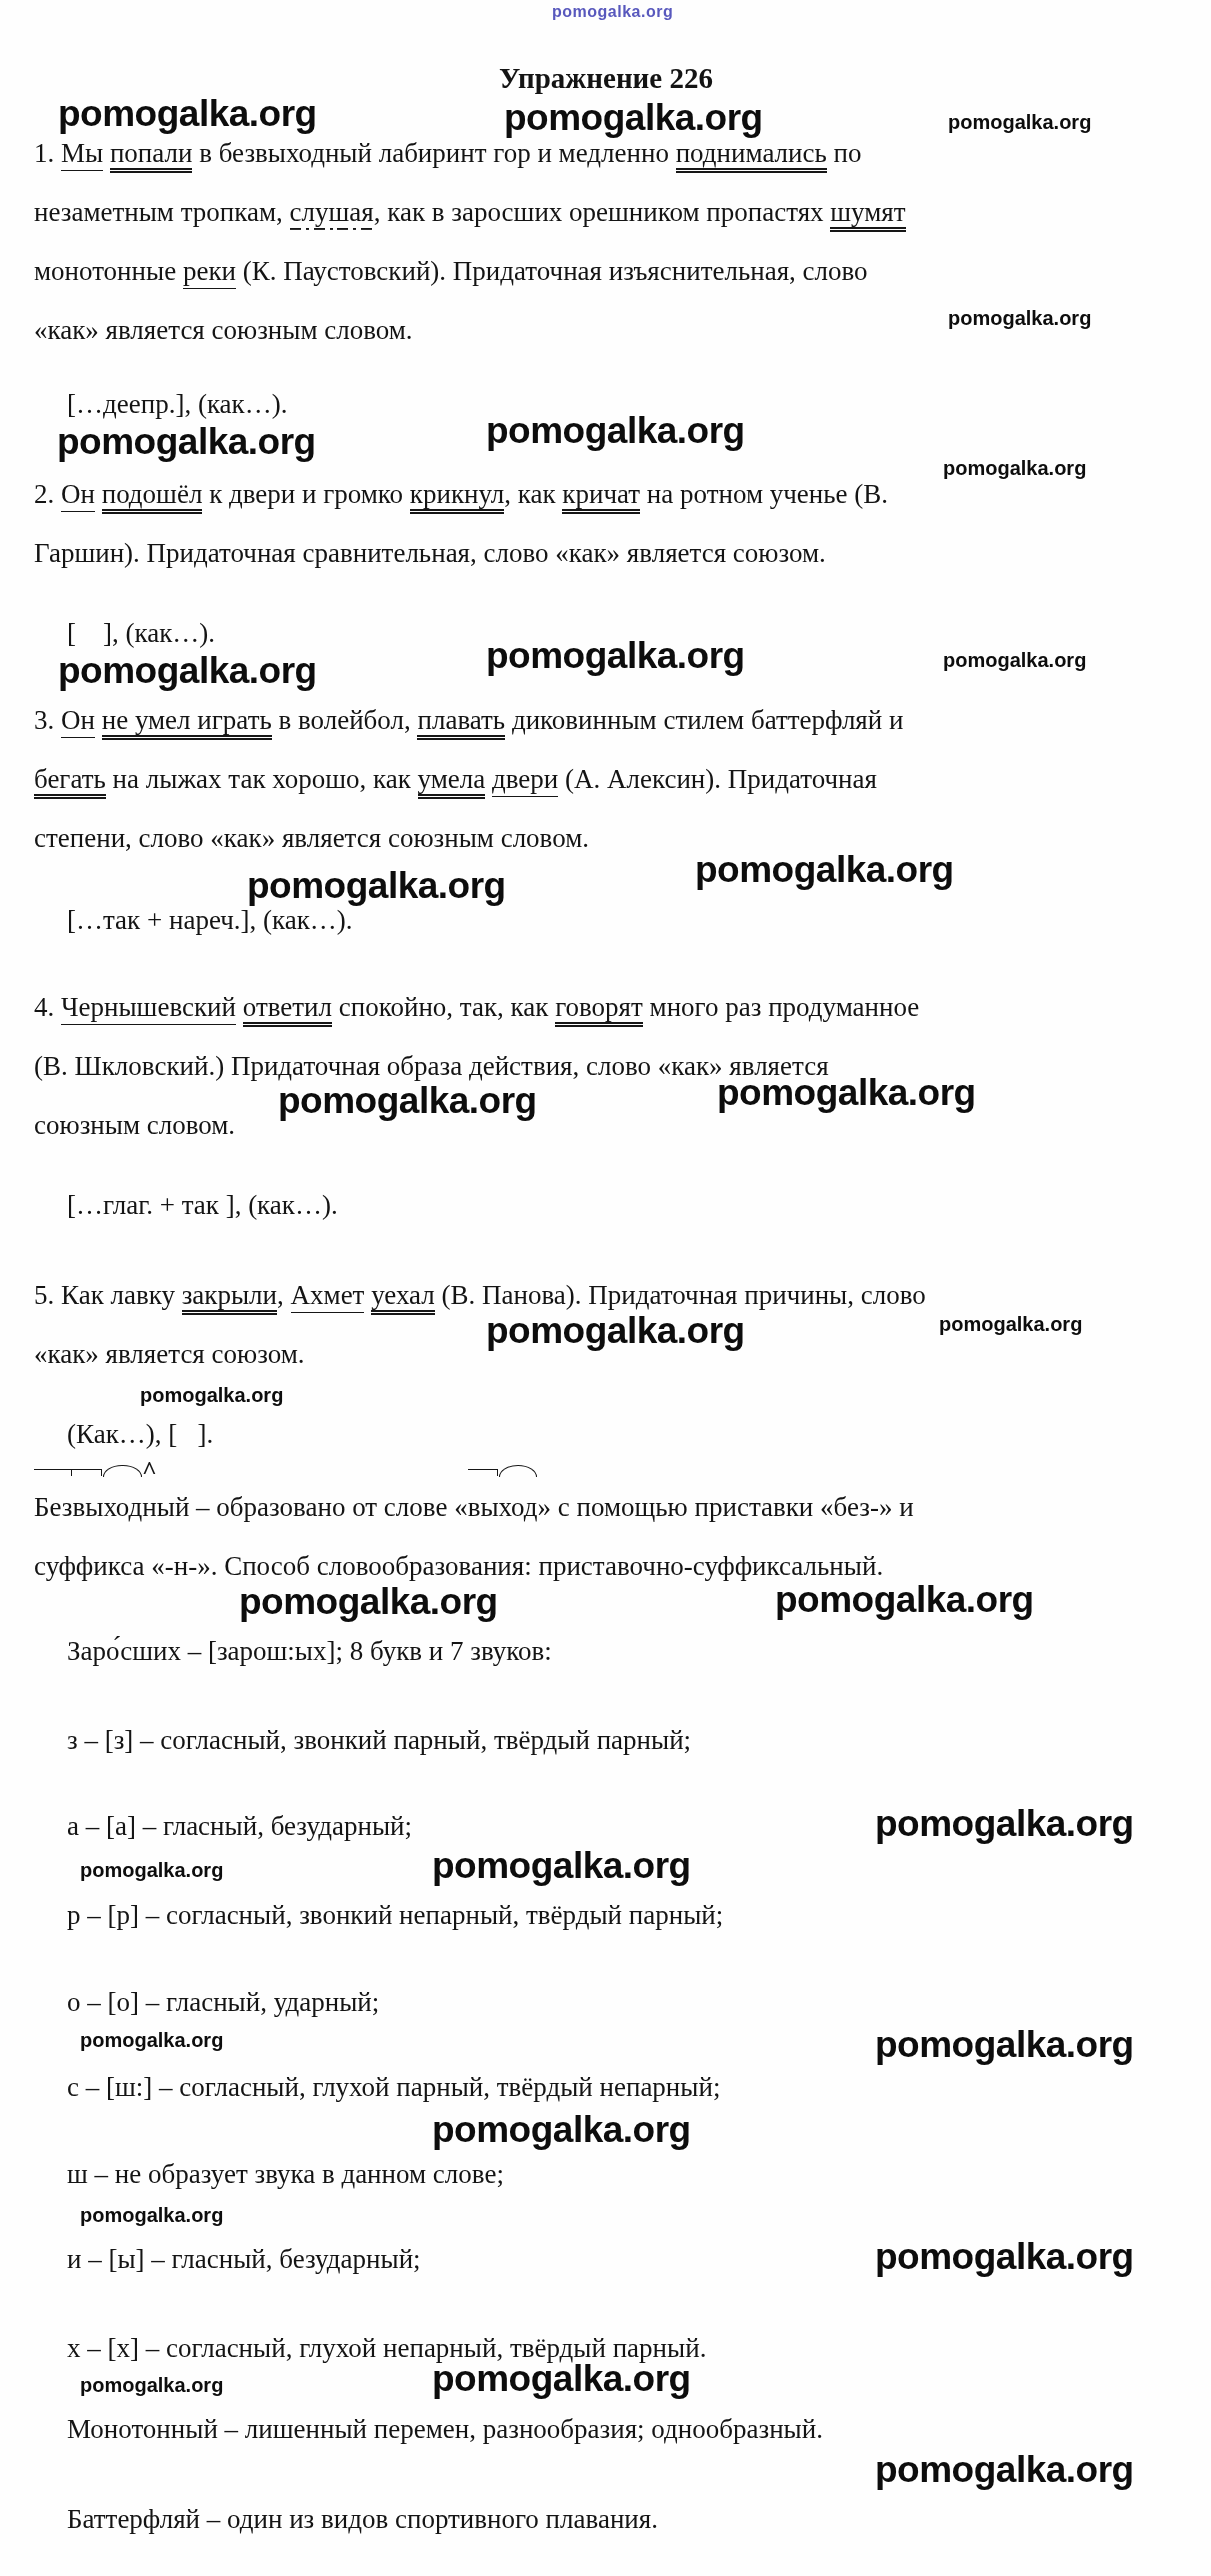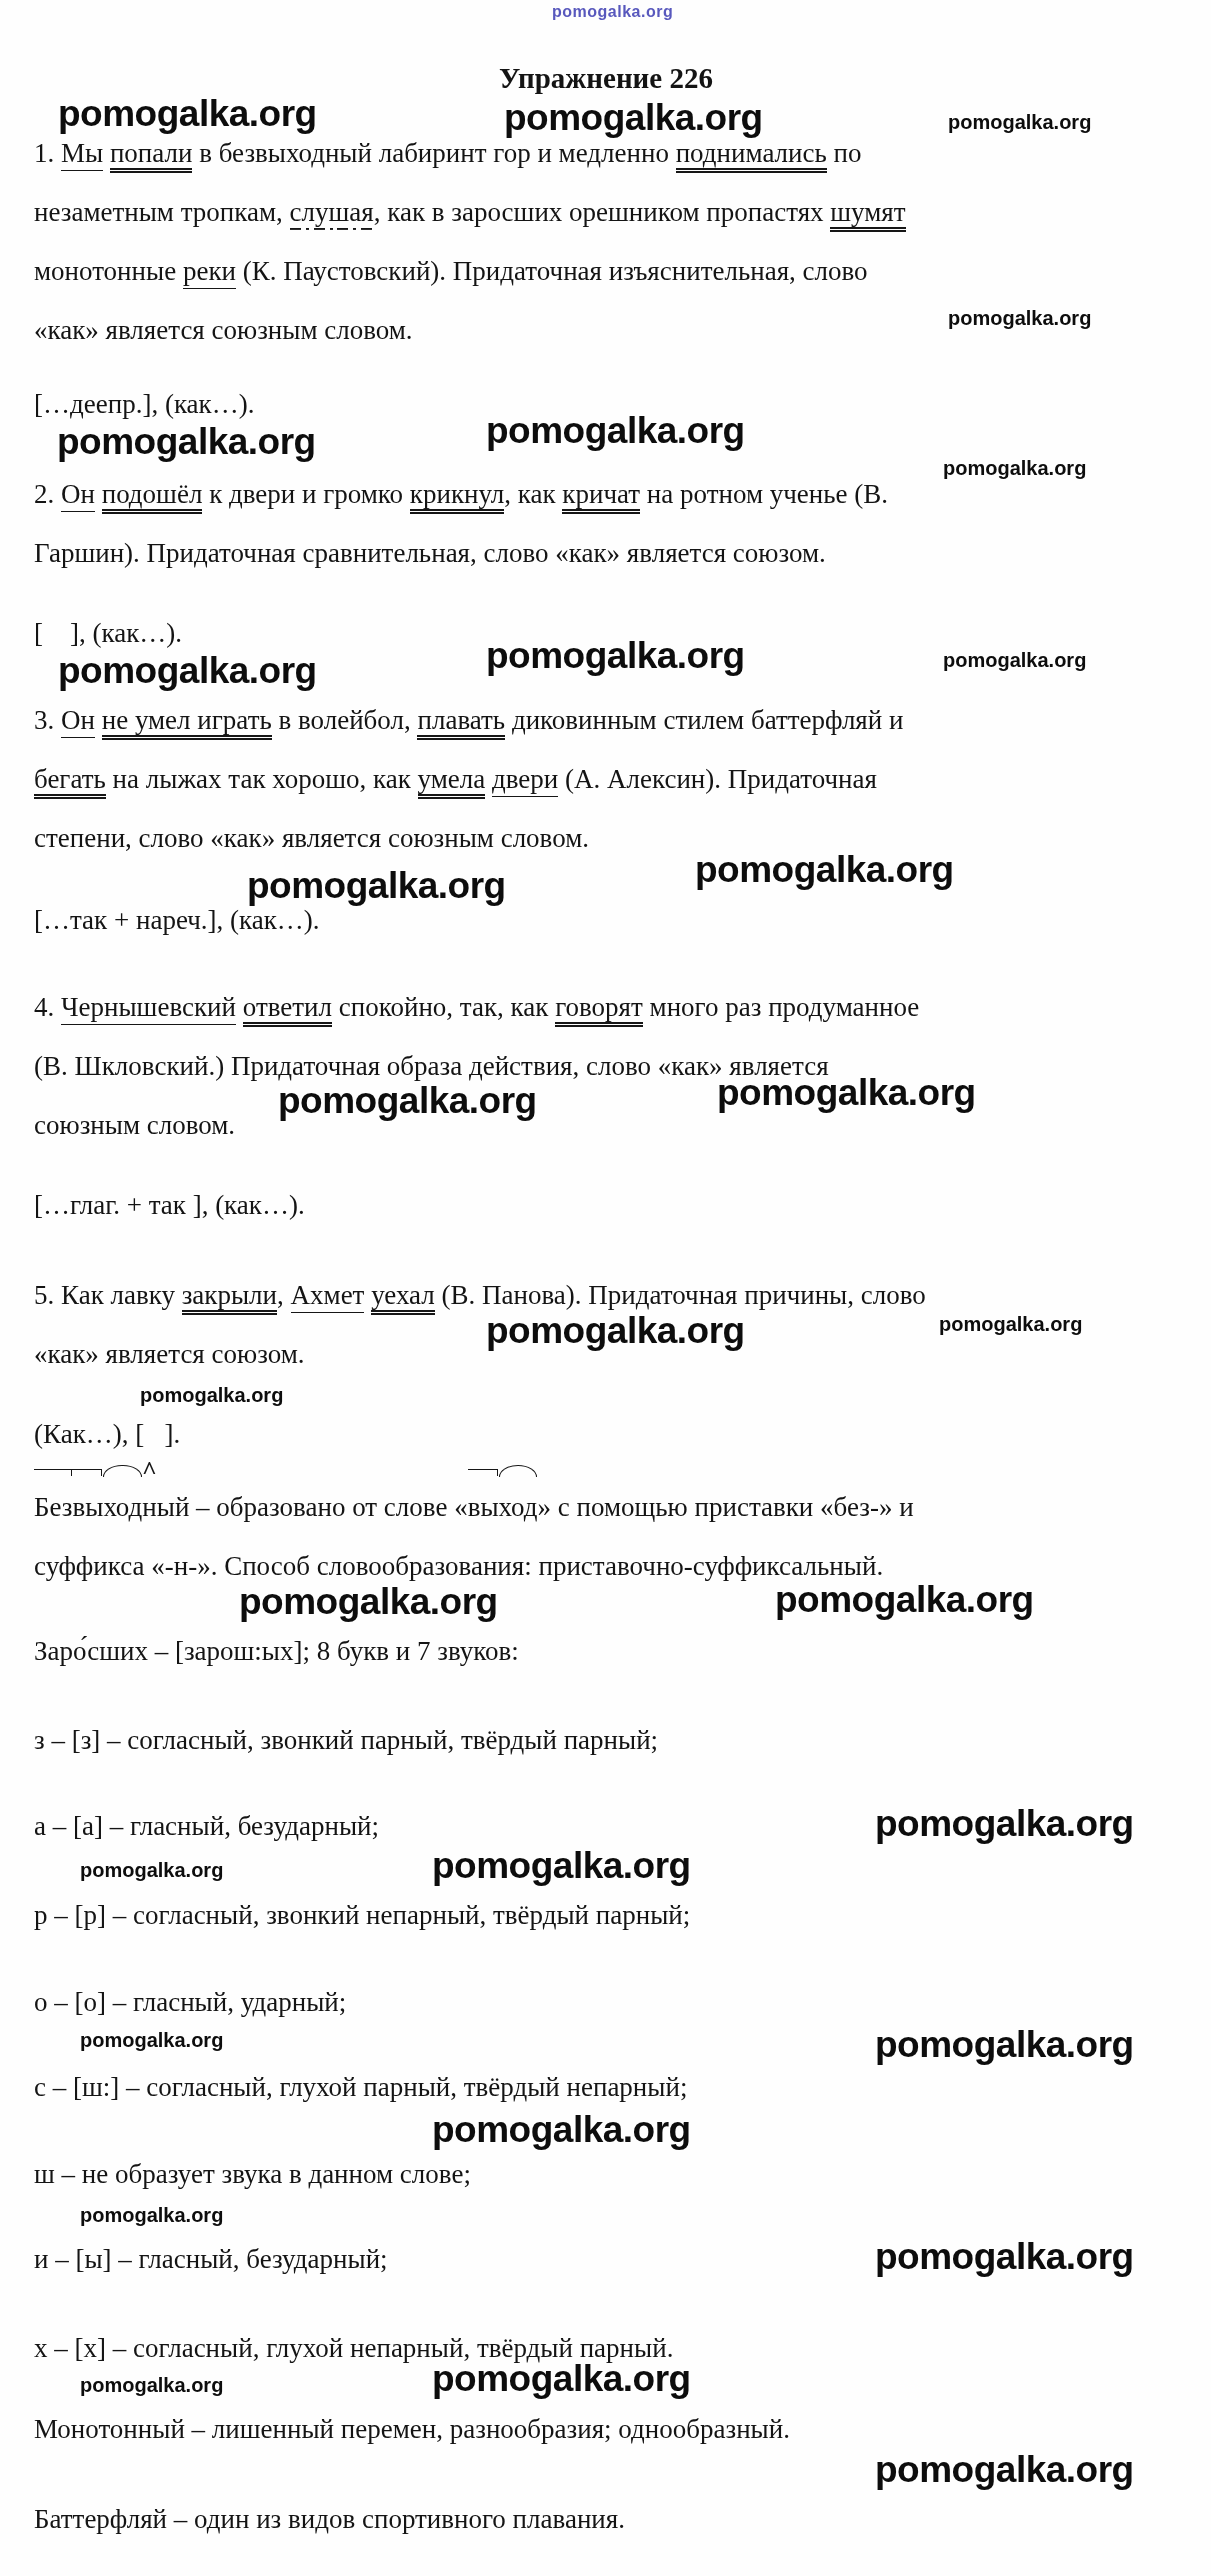--- a/index.html
+++ b/index.html
@@ -4,21 +4,21 @@
 <style>
   html,body { margin:0; padding:0; background:#e9e9e9; }
   .page {
     position:relative; width:1212px; height:2576px; margin:0 auto;
     background:#fefefe; overflow:hidden;
     font-family:"Liberation Serif", serif; color:#141414;
   }
   
   .tblock { position:absolute; left:34px; font-size:27px; }
   .para .line { line-height:59px; height:59px; white-space:nowrap; }
-  .oneline { line-height:36px; white-space:nowrap; }
+  .oneline { line-height:36px; white-space:nowrap;margin-left:33px; }
   .title {
     position:absolute; top:43px; left:0; width:100%;
     text-align:center; font-size:29px; font-weight:bold; white-space:nowrap;
   }
   
   .u-1 { border-bottom:1.9px solid #161616; padding-bottom:2px; }
   .u-2 { border-bottom:5.7px double #161616; }
   .u-d {
     padding-bottom:2.8px;
     background-image:repeating-linear-gradient(to right,#161616 0 11.3px,transparent 11.3px 16px,#161616 16px 19px,transparent 19px 23.6px);

